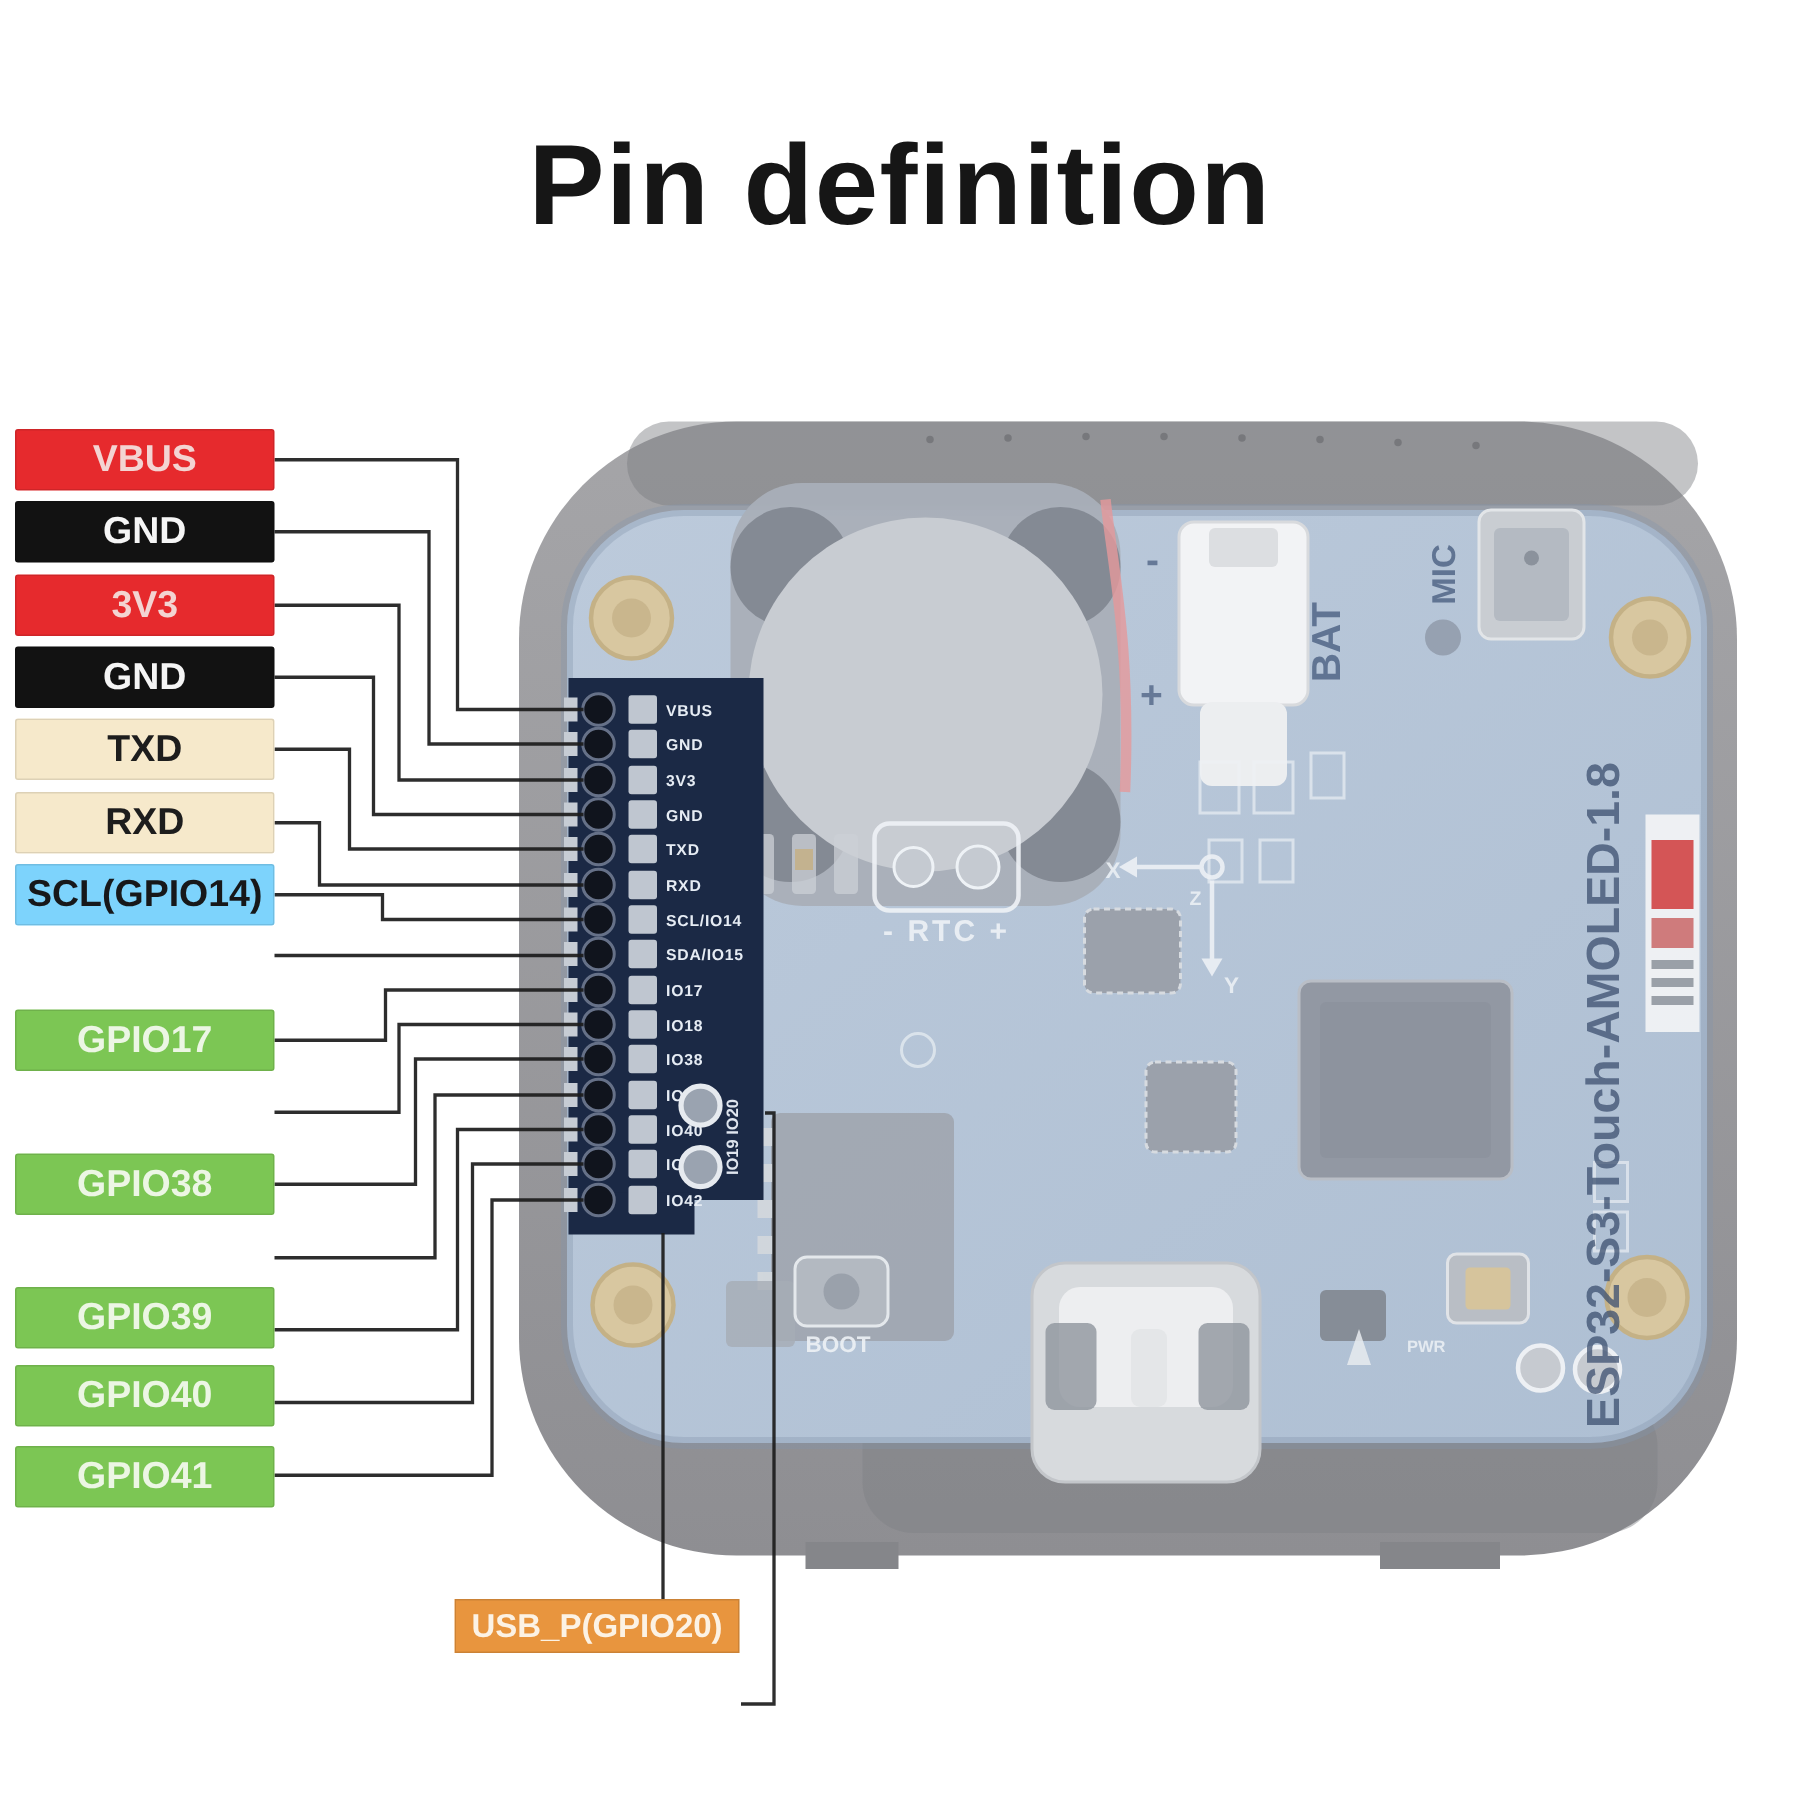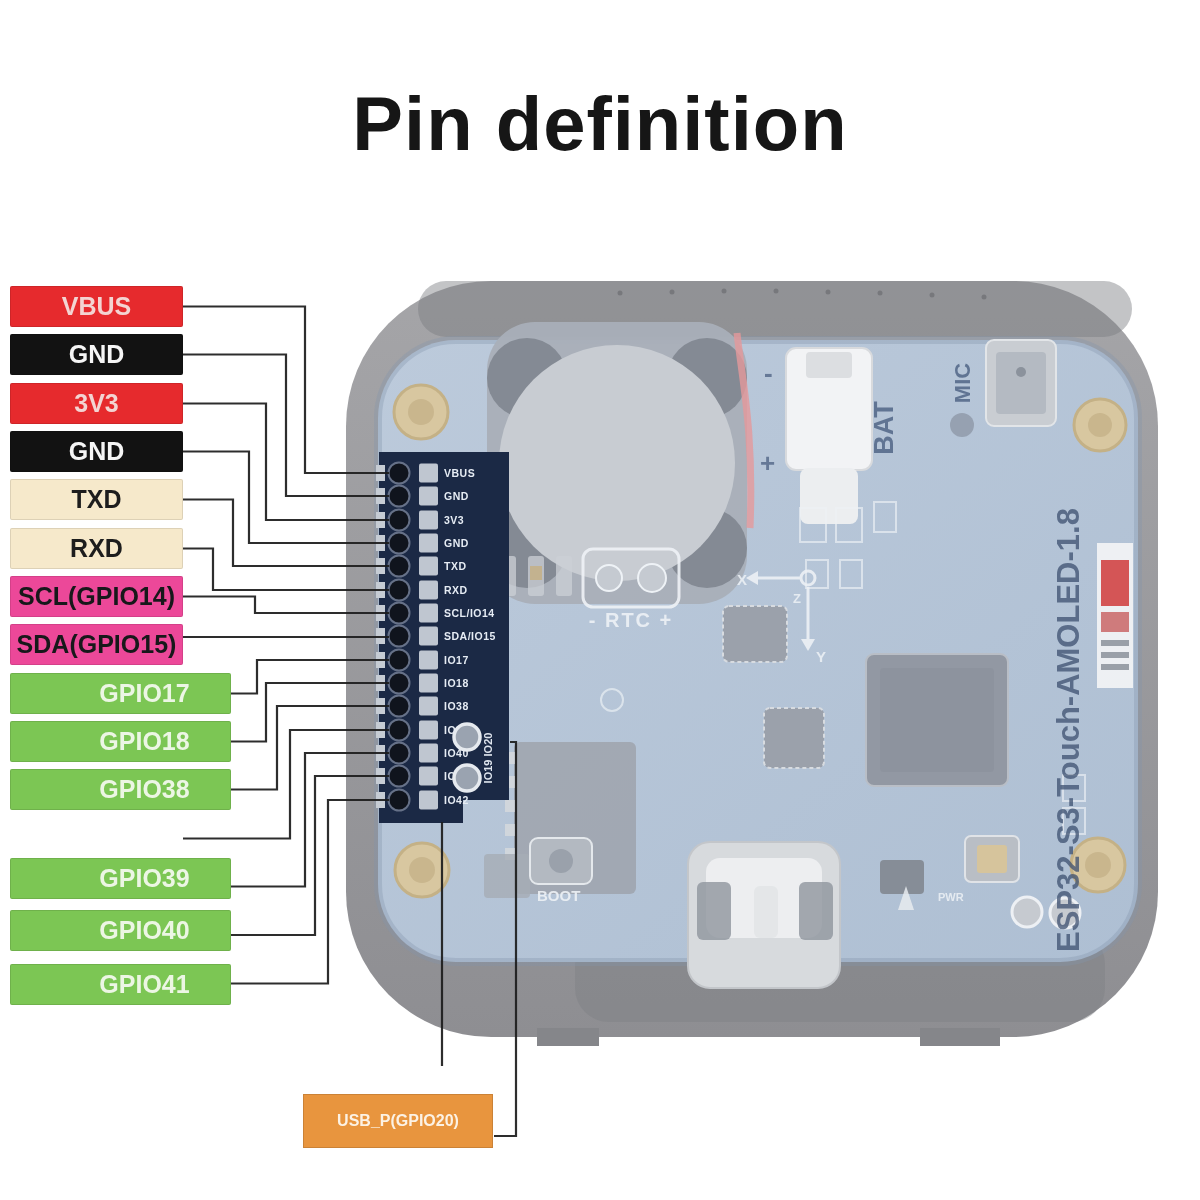--- a/index.html
+++ b/index.html
@@ -14,28 +14,27 @@
   .board-svg { position:absolute; left:0; top:0; }
   .pin-label {
     position:absolute; left:10px; width:173px; height:41px;
     display:flex; align-items:center; justify-content:center;
     font-size:25px; font-weight:bold; border-radius:2px;
     box-shadow: inset 0 0 0 1px rgba(0,0,0,0.10);
   }
   .c-red   { background:#e62a2d; color:#f3d4d2; }
   .c-black { background:#121212; color:#f5f5f5; }
   .c-cream { background:#f6e9cb; color:#1d1d1d; }
-  .c-blue  { background:#ec4899; color:#17181a; }
-  .c-green { background:#7cc654; color:#ecf6e4;padding-left:48px; }
+  .c-blue  { background:#7dd3fc; color:#17181a; }
+  .c-green { background:#7cc654; color:#ecf6e4; }
   .usb-label {
-    position:absolute; left:303px; width:190px; height:54px;
-    background:#e8953e; color:#fcf2e4; font-size:16px; font-weight:bold;
+    position:absolute; left:303px; width:190px; height:36px;
+    background:#e8953e; color:#fcf2e4; font-size:22px; font-weight:bold;
     display:flex; align-items:center; justify-content:center;
     box-shadow: inset 0 0 0 1px rgba(0,0,0,0.12);
-    margin-top: 28px;
   }
   svg text { font-family:"Liberation Sans", sans-serif; }
   .pin-silk { font-size:10.5px; font-weight:bold; fill:#e6ecf4; letter-spacing:0.5px; }
   .silk { fill:#eef2f6; font-weight:bold; }
   .silk-navy { fill:#44597c; font-weight:bold; }
 </style>
 </head>
 <body>
 
 <div class="stage">
@@ -331,23 +330,21 @@
     </g>
   </svg>
 
   <div class="pin-label c-red" style="top:286px">VBUS</div>
   <div class="pin-label c-black" style="top:334px">GND</div>
   <div class="pin-label c-red" style="top:383px">3V3</div>
   <div class="pin-label c-black" style="top:431px">GND</div>
   <div class="pin-label c-cream" style="top:479px">TXD</div>
   <div class="pin-label c-cream" style="top:528px">RXD</div>
   <div class="pin-label c-blue" style="top:576px">SCL(GPIO14)</div>
-  <div class="pin-label c-blue" style="top:624px">SDA(GPIO15)</div>
   <div class="pin-label c-green" style="top:673px">GPIO17</div>
-  <div class="pin-label c-green" style="top:721px">GPIO18</div>
   <div class="pin-label c-green" style="top:769px">GPIO38</div>
   <div class="pin-label c-green" style="top:858px">GPIO39</div>
   <div class="pin-label c-green" style="top:910px">GPIO40</div>
   <div class="pin-label c-green" style="top:964px">GPIO41</div>
 
   <div class="usb-label" style="top:1066px">USB_P(GPIO20)</div>
 
 </div>
 
 </body></html>

